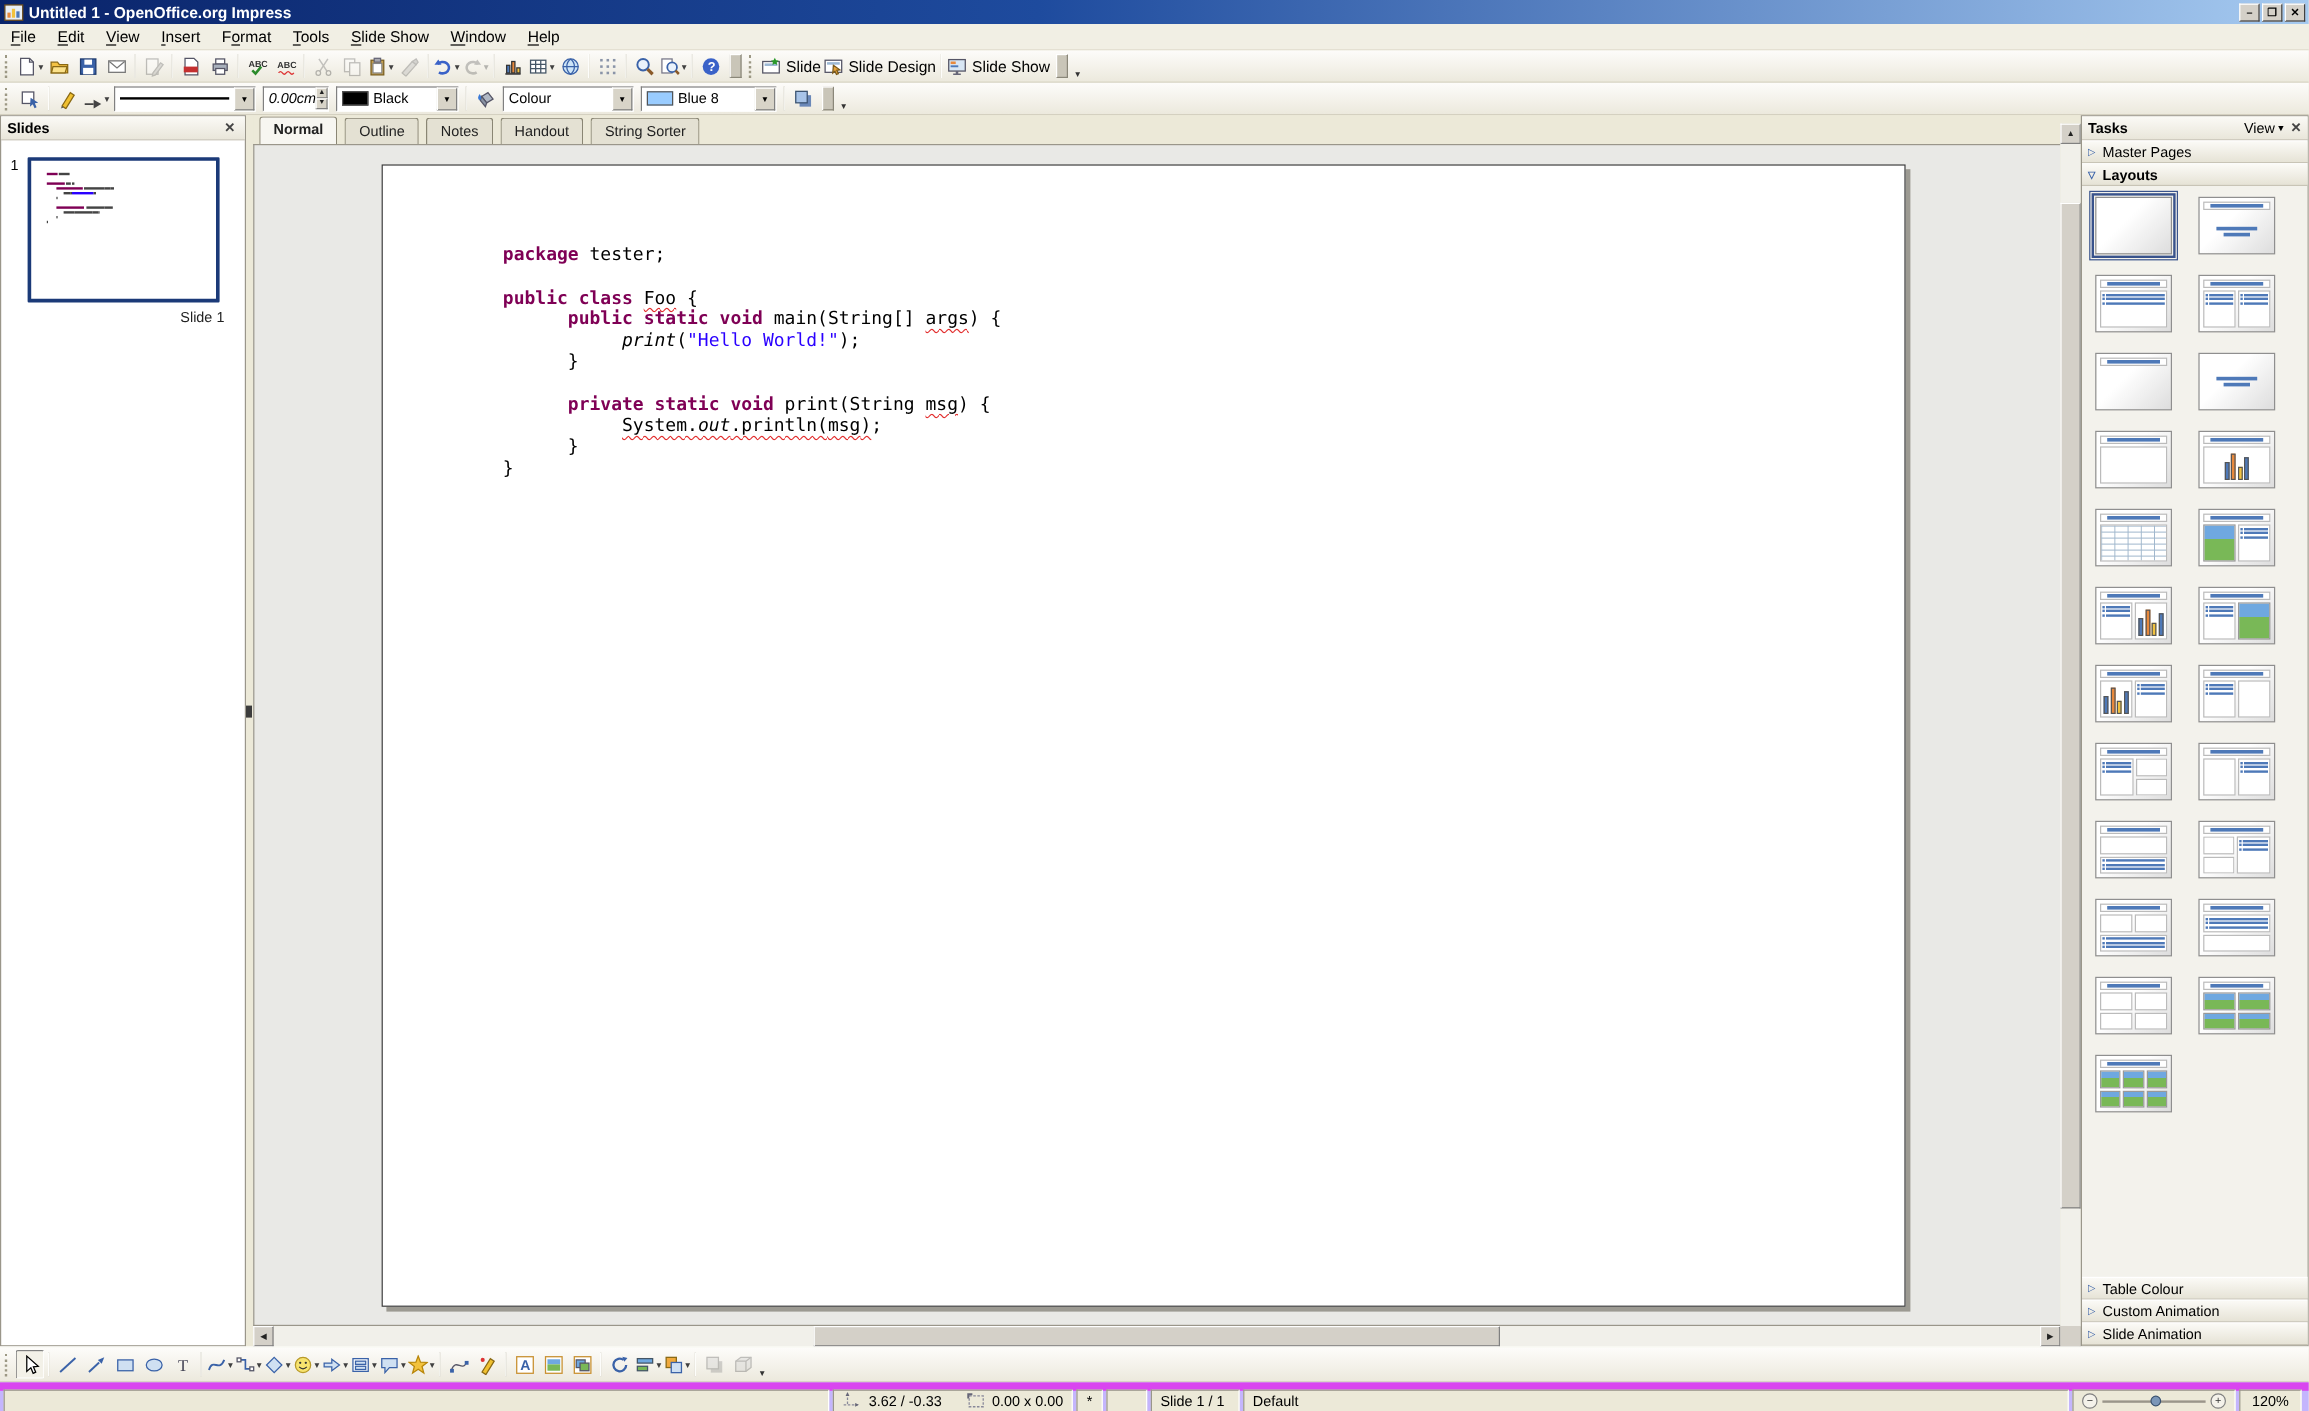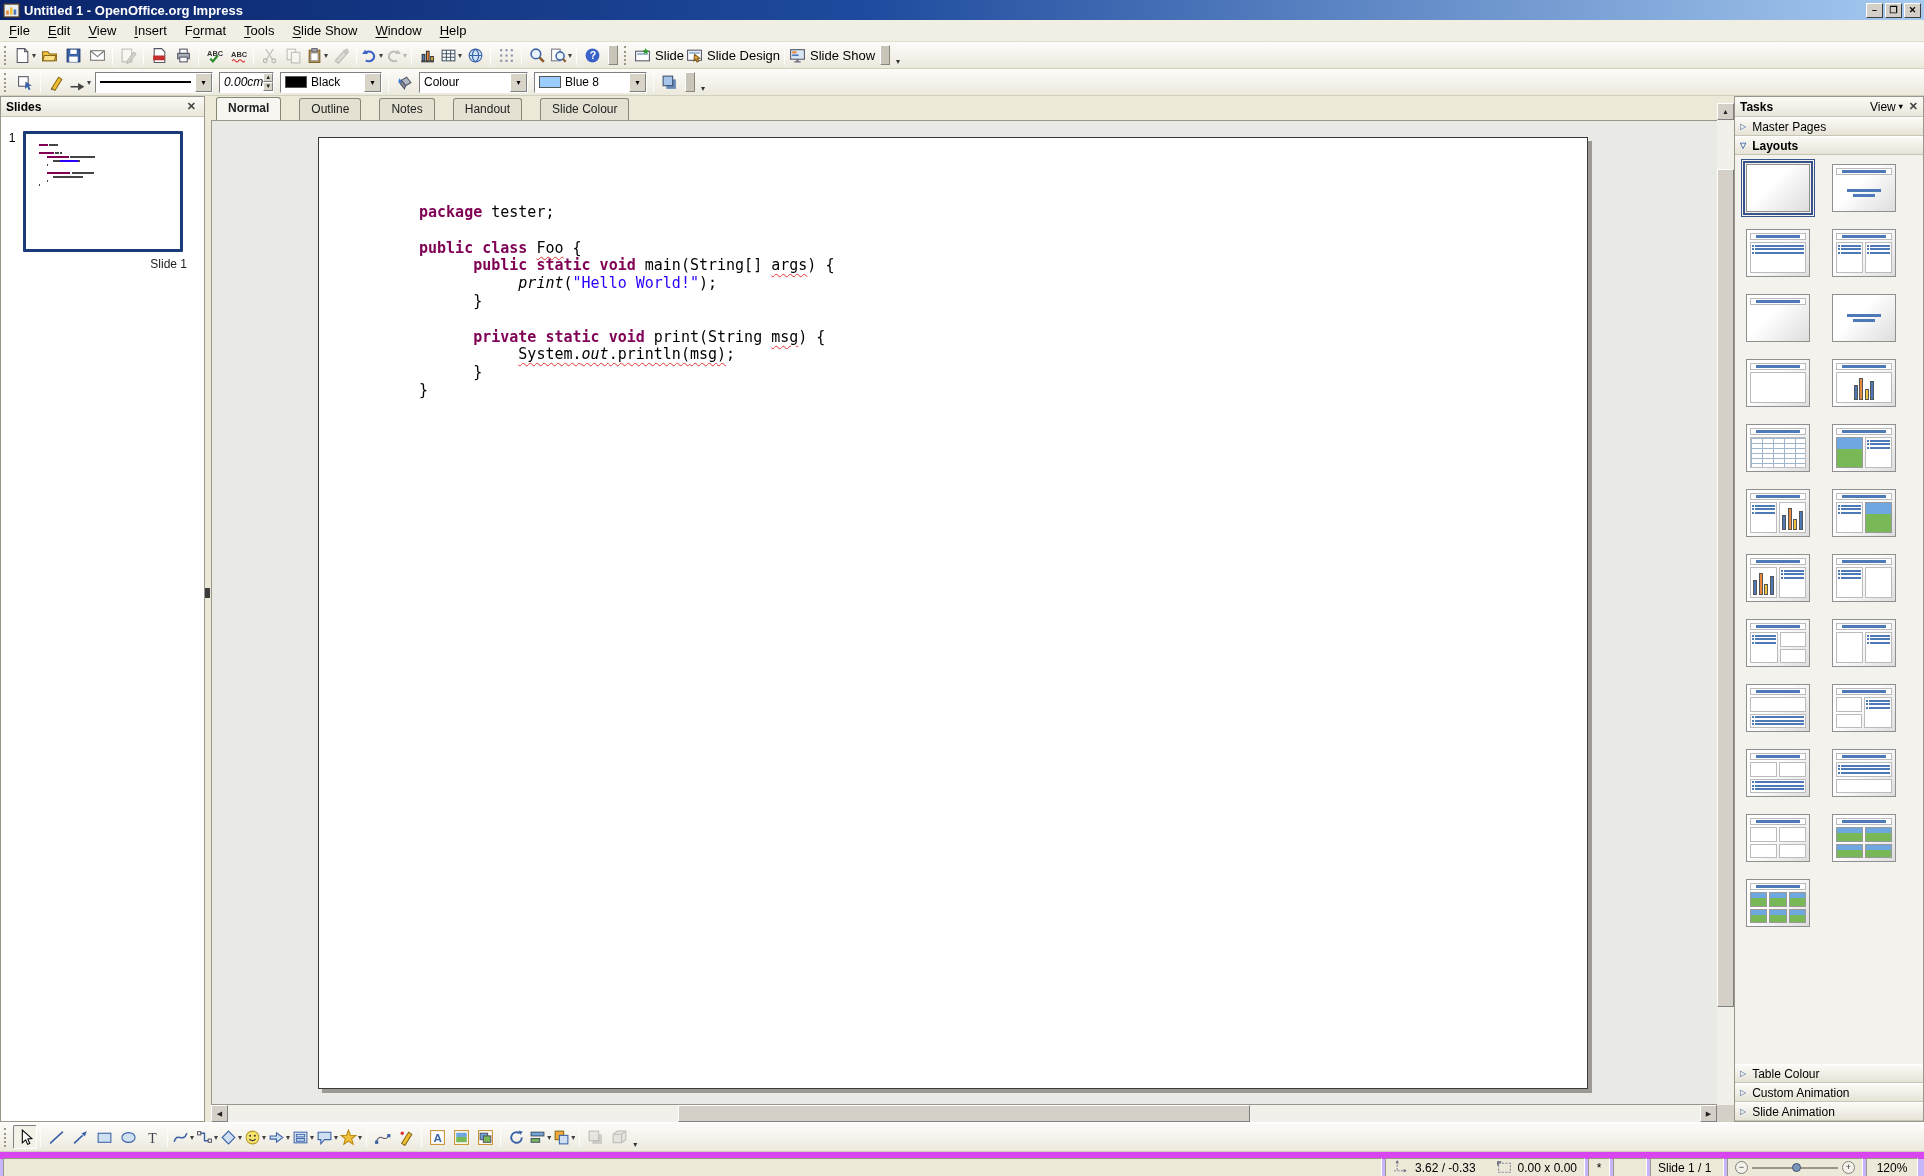--- a/index.html
+++ b/index.html
@@ -68,21 +68,21 @@
   #thumb-caption { width:186px; text-align:right; font-size:12px; margin-top:5px; color:#222; }
 
   
   #splitter { position:absolute; left:205px; top:0; width:6px; height:100%; background:#ECE9D8; }
   #splitter .knob { position:absolute; left:0; top:48%; width:5px; height:10px; background:#3c3c3c; }
 
   
   #center { position:absolute; left:211px; top:0; right:190px; height:100%; background:#ECE9D8; }
   #vtabs { height:24px; display:flex; align-items:flex-end; padding-left:5px; }
   .vtab { padding:3px 11px 4px; font-size:12px; background:#E4E1D3; border:1px solid #8A8674; border-bottom:none;
-    border-radius:3px 3px 0 0; margin-right:18px; color:#222; }
+    border-radius:3px 3px 0 0; margin-right:6px; color:#222; }
   .vtab.active { background:#F7F6F1; font-weight:bold; padding-bottom:5px; }
   #workspace { position:absolute; left:0; top:24px; right:17px; bottom:17px; background:#E9E9E6;
     border:1px solid #9A968A; border-right:none; overflow:hidden; }
   #slide-page { position:absolute; left:106px; top:16px; width:1270px; height:952px; background:#fff;
     border:1px solid #3A3A3A; box-shadow:4px 4px 0 #9C9A92; }
   #code { position:absolute; left:100px; top:66px; font-family:"DejaVu Sans Mono",monospace;
     font-size:15px; line-height:17.8px; white-space:pre; }
   .cl-k { color:#7F0055; font-weight:bold; }
   .cl-str { color:#2A00FF; }
   .cl-it { font-style:italic; }
@@ -580,21 +580,21 @@
   <div id="splitter">
       <div class="knob"></div>
     </div>
 
   <div id="center">
     <div id="vtabs">
         <span class="vtab active">Normal</span>
         <span class="vtab">Outline</span>
         <span class="vtab">Notes</span>
         <span class="vtab">Handout</span>
-        <span class="vtab">Slide Colour</span>
+        <span class="vtab">String Sorter</span>
       </div>
     <div id="workspace">
       <div id="slide-page">
         <div id="code"><div><span class="cl-k">package</span><span> tester;</span></div><div>&nbsp;</div><div><span class="cl-k">public class</span><span> </span><span class="cl-sq">Foo</span><span> {</span></div><div><span>      </span><span class="cl-k">public static void</span><span> main(String[] </span><span class="cl-sq">args</span><span>) {</span></div><div><span>           </span><span class="cl-it">print</span><span>(</span><span class="cl-str">"Hello World!"</span><span>);</span></div><div><span>      }</span></div><div>&nbsp;</div><div><span>      </span><span class="cl-k">private static void</span><span> print(String </span><span class="cl-sq">msg</span><span>) {</span></div><div><span>           </span><span class="cl-sq">System.</span><span class="cl-it cl-sq">out</span><span class="cl-sq">.println(</span><span class="cl-sq">msg</span><span class="cl-sq">)</span><span>;</span></div><div><span>      }</span></div><div><span>}</span></div></div>
       </div>
     </div>
     <div id="vscroll">
       <span class="sb-btn" style="top:-17px;right:0">▲</span>
       <div class="thumb"></div>
       <span class="sb-btn" style="bottom:-17px;right:0">▼</span>
@@ -1336,20 +1336,23 @@
       </span>
     <span>0.00 x 0.00</span>
   </div>
   <div class="scell" style="width:22px;justify-content:center">
     <span>*</span>
   </div>
   <div class="scell" style="width:34px"></div>
   <div class="scell" style="width:74px">
     <span>Slide 1 / 1</span>
   </div>
+  <div class="scell grow">
+    <span>Default</span>
+  </div>
   <div class="scell" style="width:136px">
     <div id="zoomslider">
       <span class="pm">−</span>
       <span class="track">
           <span class="knob"></span>
         </span>
       <span class="pm">+</span>
     </div>
   </div>
   <div class="scell" style="width:52px;justify-content:center">

